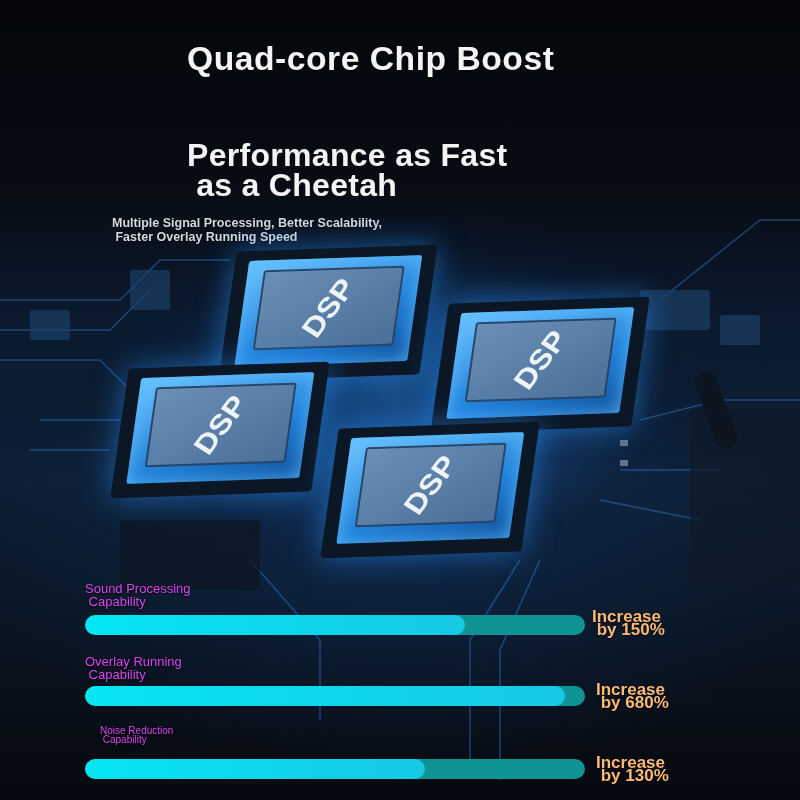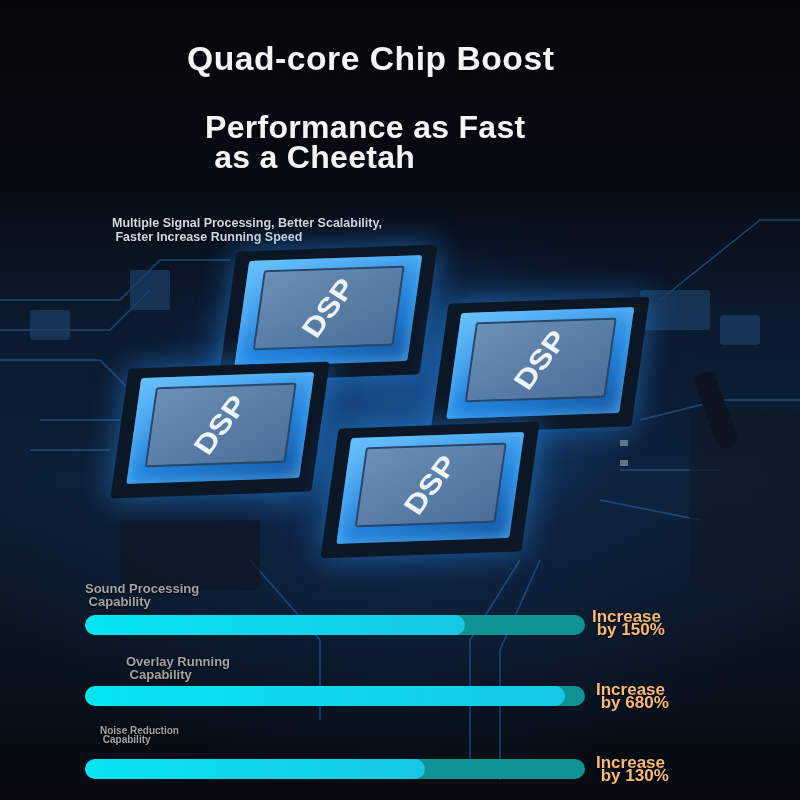--- a/index.html
+++ b/index.html
@@ -15,24 +15,23 @@
     }
     .traces { position: absolute; inset: 0; }
 
     .title {
       position: absolute; left: 187px; top: 40px;
       color: #f4f4f4; font-weight: bold; font-size: 33px; letter-spacing: 0.5px;
       transform: scaleX(1.02); transform-origin: left;
       text-shadow: 0 1px 2px rgba(0,0,0,0.6);
     }
     .subtitle {
-      position: absolute; left: 187px; top: 112px;
+      position: absolute; left: 187px; top: 140px;
       color: #f4f4f4; font-weight: bold; font-size: 32px; line-height: 30px; letter-spacing: 0.3px;
       white-space: pre;
-      margin-left: 18px;
     }
     .desc {
       position: absolute; left: 112px; top: 216px;
       color: #d5d8de; font-weight: bold; font-size: 12.5px; line-height: 14px; white-space: pre;
       text-shadow: 0 1px 2px rgba(0,0,0,0.8);
     }
 
     .chip {
       position: absolute; width: 200px; height: 130px;
       transform: skewX(-10deg) rotate(-2deg);
@@ -52,21 +51,21 @@
       background: linear-gradient(150deg, #6b8fb5, #4a6f98);
       border: 2px solid #2b4566; border-radius: 3px;
       display: flex; align-items: center; justify-content: center;
     }
     .chip .die span {
       color: #eef3f8; font-weight: bold; font-size: 30px;
       transform: rotate(-58deg); display: inline-block;
     }
 
     .metric-label {
-      position: absolute; color: #a3a3a3; font-weight: bold; white-space: pre;
+      position: absolute; color: #d946ef; font-weight: normal; white-space: pre;
       text-shadow: 0 1px 2px rgba(0,0,0,0.9);
     }
     .bar {
       position: absolute; left: 85px; width: 500px; height: 20px;
       border-radius: 10px; background: #0f9394; overflow: hidden;
     }
     .bar .fill {
       position: absolute; left: 0; top: 0; bottom: 0; border-radius: 10px;
       background: linear-gradient(90deg, #06e6f2, #16c8e4);
     }
@@ -112,21 +111,21 @@
     <rect x="620" y="440" width="8" height="6"></rect>
       <rect x="620" y="460" width="8" height="6"></rect>
   </g>
   <rect x="705" y="370" width="22" height="80" rx="10" fill="#0c1420" transform="rotate(-20 716 410)"></rect>
 </svg>
 
 <div class="title">Quad-core Chip Boost</div>
 <div class="subtitle">Performance as Fast
  as a Cheetah</div>
 <div class="desc">Multiple Signal Processing, Better Scalability,
- Faster Increase Running Speed</div>
+ Faster Overlay Running Speed</div>
 
 <div class="chip" style="left:228px; top:248px;">
   <div class="base"></div>
     <div class="glow"></div>
   <div class="die">
       <span>DSP</span>
     </div>
 </div>
 <div class="chip" style="left:440px; top:300px;">
   <div class="base"></div>
@@ -151,21 +150,21 @@
 </div>
 
 <div class="metric-label" style="left:85px; top:582px; font-size:13px; line-height:13px;">Sound Processing
  Capability</div>
 <div class="bar" style="top:615px;">
   <div class="fill" style="width:76%;"></div>
 </div>
 <div class="increase" style="top:610px;">Increase
  by 150%</div>
 
-<div class="metric-label" style="left:85px; top:655px; font-size:13px; line-height:13px;margin-left:41px;">Overlay Running
+<div class="metric-label" style="left:85px; top:655px; font-size:13px; line-height:13px;">Overlay Running
  Capability</div>
 <div class="bar" style="top:686px;">
   <div class="fill" style="width:96%;"></div>
 </div>
 <div class="increase" style="top:683px; left:596px;">Increase
  by 680%</div>
 
 <div class="metric-label" style="left:100px; top:726px; font-size:10px; line-height:9px;">Noise Reduction
  Capability</div>
 <div class="bar" style="top:759px;">

